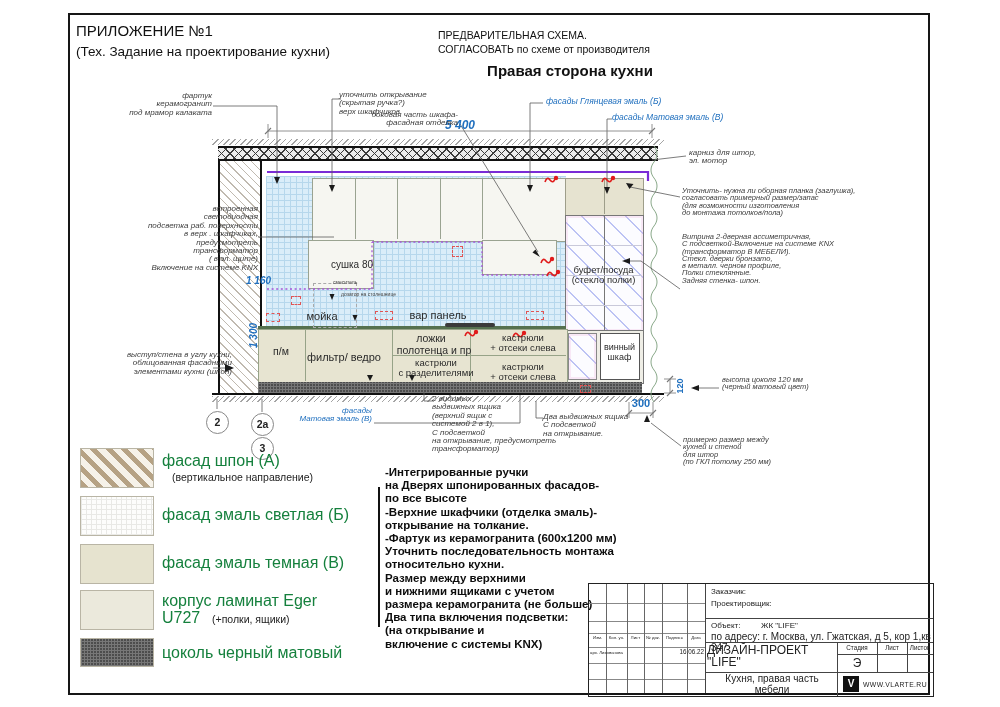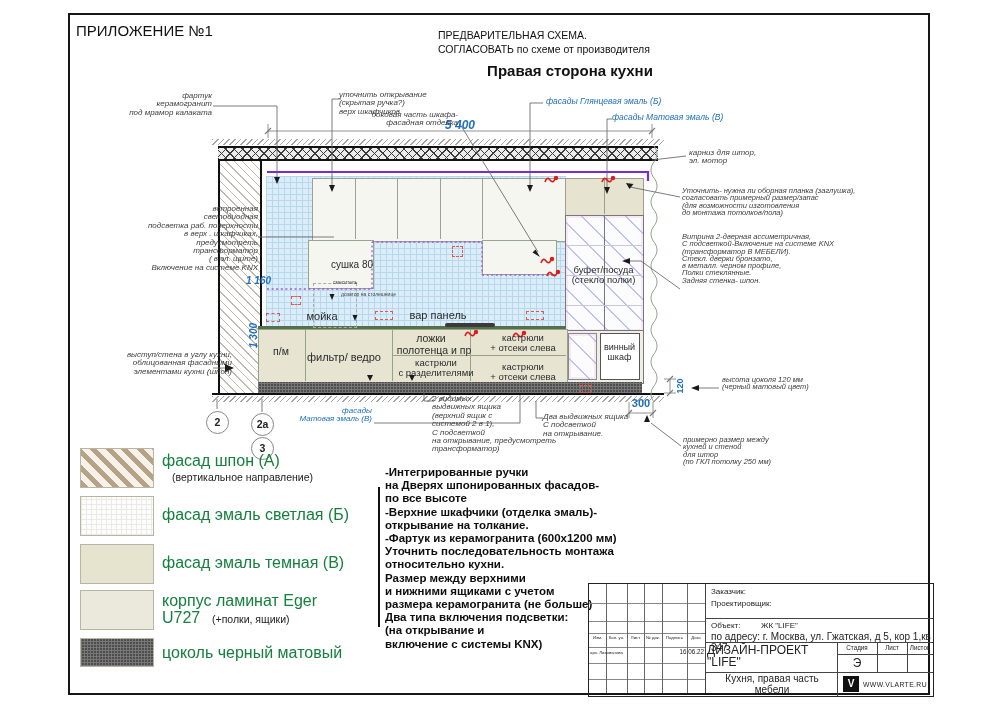--- a/index.html
+++ b/index.html
@@ -47,20 +47,21 @@
   .pre{white-space:pre-line}
 </style>
 </head>
 <body>
 
 <div id="stage">
 
   <div class="frame" style="left:68px;top:13px;width:858px;height:678px"></div>
 
   <div class="h1" style="left:76px;top:22px">ПРИЛОЖЕНИЕ №1</div>
+  <div class="h2" style="left:76px;top:44px">(Тех. Задание на проектирование кухни)</div>
   <div class="note" style="left:438px;top:29px">ПРЕДВАРИТЕЛЬНАЯ СХЕМА.</div>
   <div class="note" style="left:438px;top:43px">СОГЛАСОВАТЬ по схеме от производителя</div>
   <div class="abs" style="left:460px;top:62px;width:220px;text-align:center;font:bold 15px 'Liberation Sans',sans-serif;color:#111">Правая сторона кухни</div>
 
   <div class="abs thinhatch" style="left:212px;top:139px;width:452px;height:6px"></div>
   <div class="abs hatchwall" style="left:218px;top:146px;width:40px;height:248px;border-left:2.5px solid #111;border-right:2px solid #111"></div>
   <div class="abs bsgrid" style="left:266px;top:176px;width:300px;height:151px"></div>
   <div class="abs xhatch" style="left:218px;top:146px;width:440px;height:11px;border-top:2px solid #111;border-bottom:2px solid #111"></div>
 
   <div class="abs cab" style="left:312px;top:178px;width:253px;height:62px"></div>

